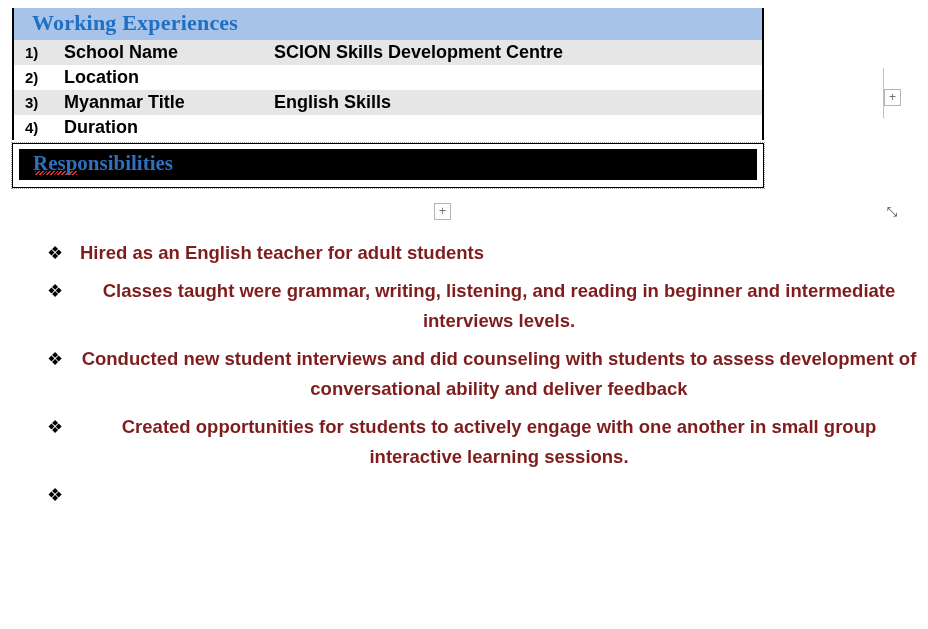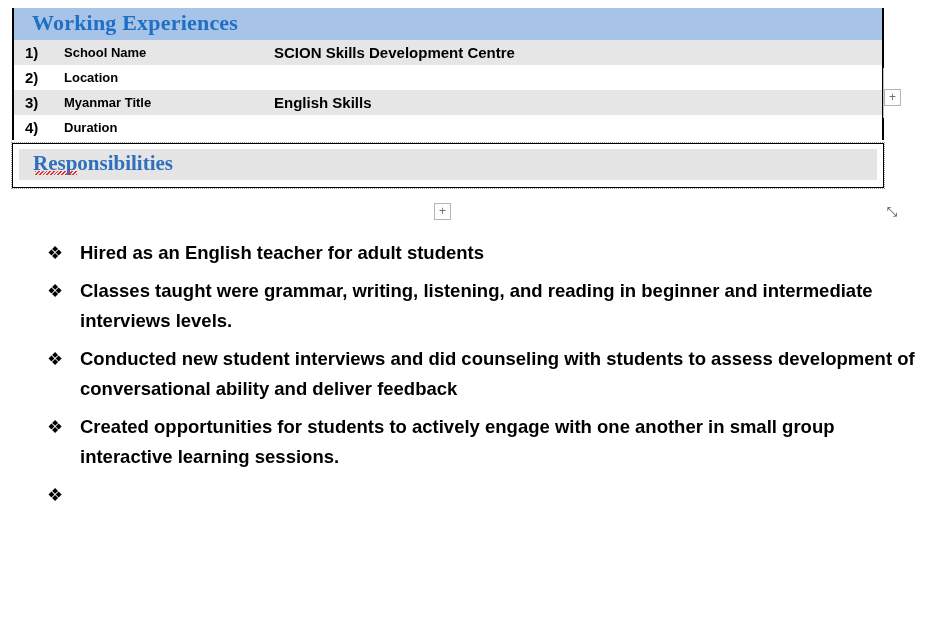--- a/index.html
+++ b/index.html
@@ -13,21 +13,21 @@
     font-family: "Liberation Sans", sans-serif;
     overflow: hidden;
     position: relative;
   }
 
   
   .doc-table {
     position: absolute;
     left: 12px;
     top: 8px;
-    width: 872px;
+    width: 752px;
   }
 
   .table-outline {
     border: 1px solid #000000;
     border-top: none;
     border-bottom: none;
   }
 
   .row-header {
     background: #a7c3e8;
@@ -59,40 +59,40 @@
     width: 50px;
     padding-left: 11px;
     box-sizing: border-box;
     font-size: 15px;
     font-weight: bold;
     color: #000000;
   }
   .cell-label {
     width: 210px;
     box-sizing: border-box;
-    font-size: 13px;
+    font-size: 18px;
     font-weight: bold;
     color: #000000;
   }
   .cell-value {
     flex: 1;
-    font-size: 15px;
+    font-size: 18px;
     font-weight: bold;
     color: #000000;
   }
 
   .resp-wrap {
     border: 1px solid #000000;
     background: #ffffff;
     padding: 5px 0 7px 0;
     margin-top: 3px;
     position: relative;
   }
   .resp-band {
-    background: #e5e5e5;
+    background: #000000;
     margin: 0 6px 0 6px;
     padding: 2px 0 4px 14px;
     box-sizing: border-box;
   }
   .resp-band .heading-text {
     font-family: "Liberation Serif", serif;
     font-size: 21px;
     font-weight: bold;
     color: #2f6fbd;
   }
@@ -170,24 +170,25 @@
     padding-left: 47px;
     box-sizing: border-box;
     font-size: 18px;
     color: #000000;
     line-height: 30px;
     flex: 0 0 80px;
   }
   .bullet-text {
     font-size: 18.5px;
     font-weight: bold;
-    color: #000000;
+    color: #7f1d1d;
     line-height: 30px;
     max-width: 852px;
     padding-right: 10px;
+    text-align: center;
   }
 </style>
 </head>
 <body>
 
 <div class="doc-table">
 
   <div class="table-outline">
 
     <div class="row-header">

